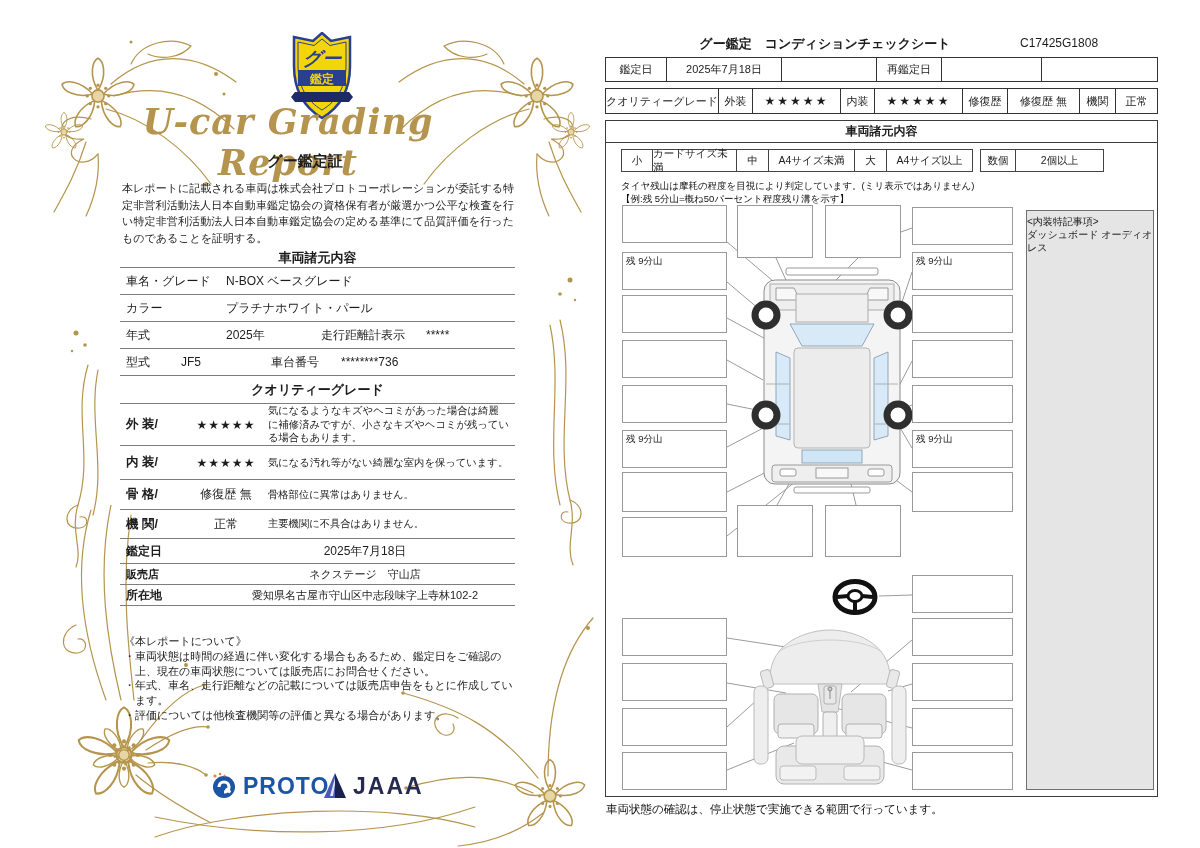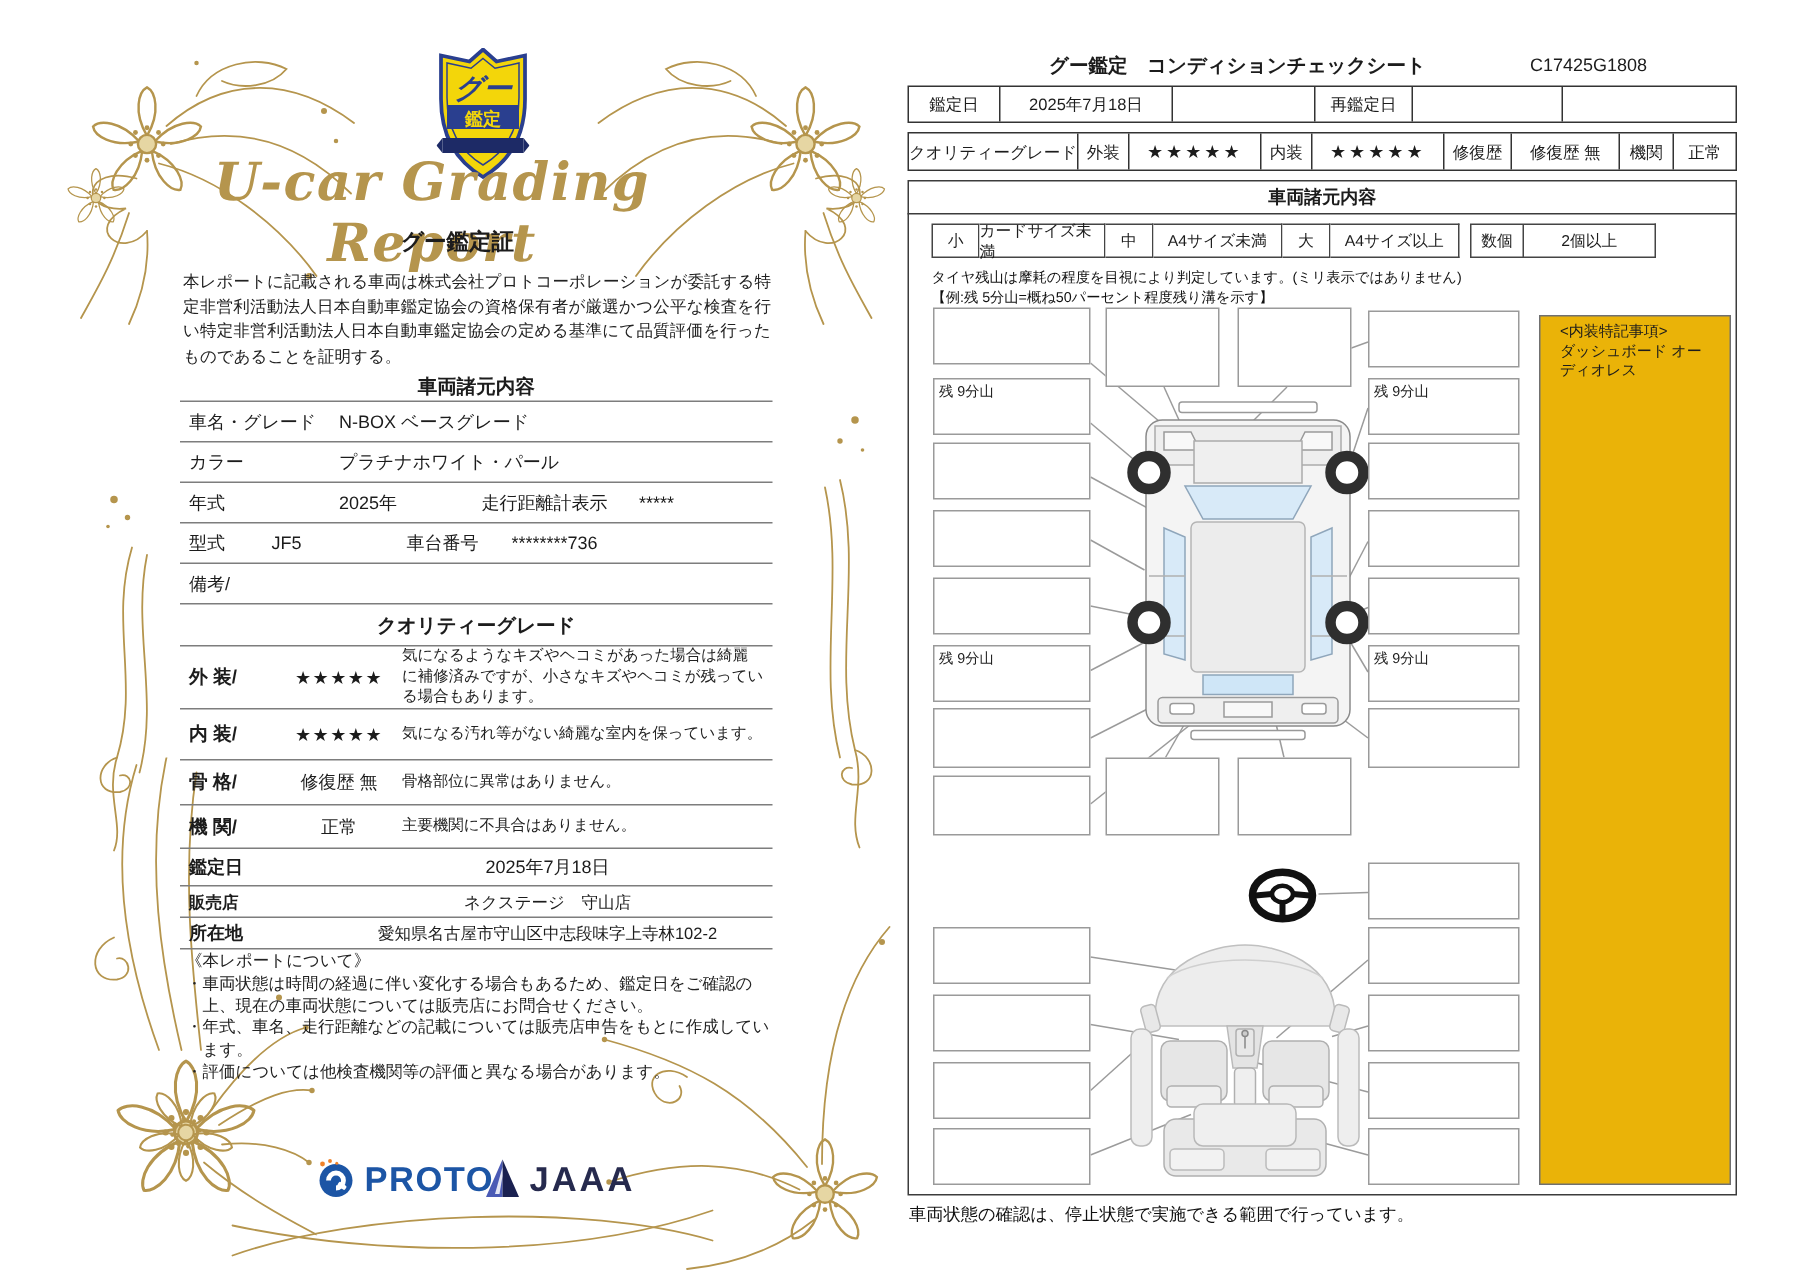--- a/index.html
+++ b/index.html
@@ -41,21 +41,21 @@
   .frame{border:1.5px solid #3c3c3c;}
   .frame-h{border-bottom:1.5px solid #3c3c3c;text-align:center;font-weight:bold;font-size:12px;
            display:flex;align-items:center;justify-content:center;}
   .leg{display:flex;}
   .leg>div{border:1px solid #444;border-left:none;display:flex;align-items:center;justify-content:center;
            font-size:10.5px;height:23px;background:#fff;}
   .leg>div:first-child{border-left:1px solid #444;}
   .tire-note{font-size:9.5px;line-height:12.5px;color:#111;}
   .cbox{position:absolute;border:1px solid #9a9a9a;background:#fff;}
   .cbox span{display:block;font-size:9.5px;padding:2px 3px;}
-  .remarks{border:1px solid #707070;background:#eab308;padding:4px 13px;font-size:10px;line-height:13px;}
+  .remarks{border:1px solid #707070;background:#e5e5e5;padding:4px 0;font-size:10px;line-height:13px;}
   .bottom-note{font-size:11.5px;color:#111;}
   svg{display:block;}
   .orn{stroke:#b5954d;fill:none;stroke-width:1.2;stroke-linecap:round;}
 </style>
 </head>
 <body>
 
 <svg class="abs" style="left:0;top:0;width:0;height:0" aria-hidden="true">
   <defs>
     <g id="flw" class="orn">
@@ -195,23 +195,20 @@
     <span class="lab" style="width:100px">年式</span>
     <span class="val" style="width:95px">2025年</span>
     <span class="lab" style="width:105px">走行距離計表示</span>
     <span class="val">*****</span>
   </div>
   <div class="srow" style="height:27px">
     <span class="lab" style="width:55px">型式</span>
     <span class="val" style="width:90px">JF5</span>
     <span class="lab" style="width:70px">車台番号</span>
     <span class="val">********736</span>
-  </div>
-  <div class="srow" style="height:27px">
-    <span class="lab">備考/</span>
   </div>
   <div class="srow" style="height:28px;justify-content:center">
     <span style="font-weight:bold;font-size:13px">クオリティーグレード</span>
   </div>
   <div class="grow" style="height:42px">
     <span class="glab">外 装/</span>
     <span class="gval">★★★★★</span>
     <span class="gdesc">気になるようなキズやヘコミがあった場合は綺麗に補修済みですが、小さなキズやヘコミが残っている場合もあります。</span>
   </div>
   <div class="grow" style="height:34px">

